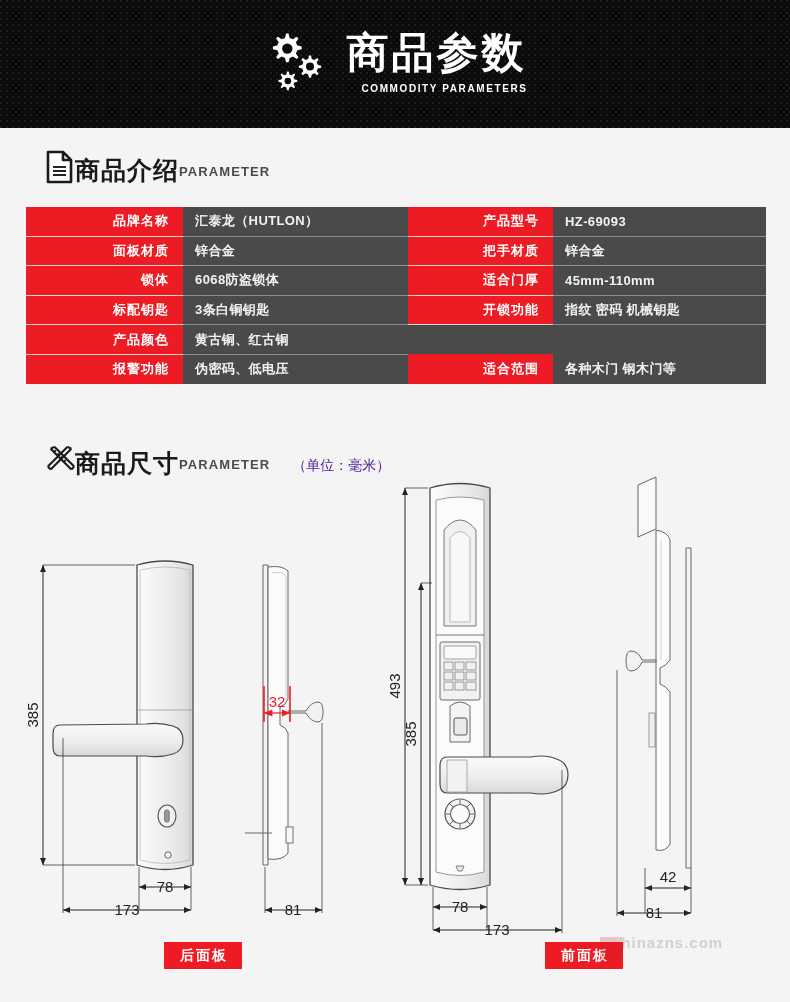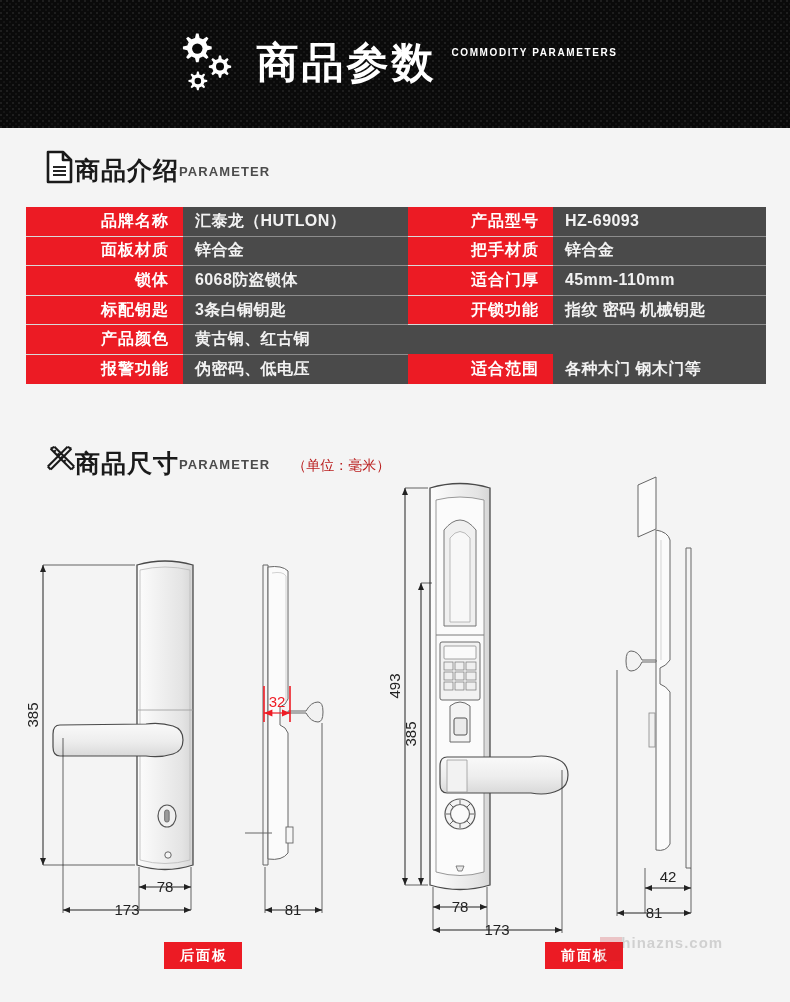--- a/index.html
+++ b/index.html
@@ -19,21 +19,21 @@
     background-color:#0a0a0a;
     background-image:
       radial-gradient(circle at 1px 1px, #1e1e1e 0.9px, transparent 1.1px),
       radial-gradient(circle at 4px 4px, #151515 0.9px, transparent 1.1px);
     background-size:6px 6px,6px 6px;
     display:flex;align-items:center;justify-content:center;
     overflow:hidden;
   }
   .banner-inner{display:flex;align-items:center;gap:12px;margin-top:-2px;}
   .gear-wrap{width:72px;height:72px;position:relative;flex:0 0 auto;}
-  .banner-texts{display:flex;align-items:flex-start;}
+  .banner-texts{display:flex;flex-direction:column;align-items:flex-start;}
   .banner-title{
     font-size:42px;line-height:46px;font-weight:700;color:#ffffff;
     letter-spacing:3px;
   }
   .banner-sub{
     font-size:10px;line-height:16px;color:#ffffff;font-weight:700;
     letter-spacing:1.6px;margin-top:5px;margin-left:15px;text-align:center;
   }
 
   
@@ -44,39 +44,39 @@
   .sec-icon{width:30px;height:34px;flex:0 0 auto;}
   .sec-title{
     font-size:25px;font-weight:700;color:#1a1a1a;line-height:28px;
     letter-spacing:1px;
   }
   .sec-sub{
     font-size:13px;font-weight:600;color:#4b4b4b;letter-spacing:1.1px;
     line-height:20px;padding-bottom:2px;
   }
   .sec-unit{
-    font-size:14px;color:#b91c1c;line-height:20px;padding-bottom:2px;
+    font-size:14px;color:#4c1d95;line-height:20px;padding-bottom:2px;
     margin-left:22px;
   }
 
   #intro-head{position:absolute;left:0;top:150px;}
   #size-head{position:absolute;left:0;top:443px;}
 
   
   .spec-table{
     position:absolute;left:26px;top:207px;
     width:740px;
     border-collapse:collapse;
     table-layout:fixed;
     background:#4a4a4a;
   }
   .spec-table td{
     height:28.6px;
     padding:0 0 0 12px;
-    font-size:16px;
+    font-size:13px;
     vertical-align:middle;
     border-bottom:1px solid #8d8d8d;
     white-space:nowrap;
     overflow:hidden;
     margin-left:8px;
   }
   .spec-table tr:last-child td{border-bottom:none;}
   td.lbl{
     background:#ec1b24;
     color:#ffffff;

